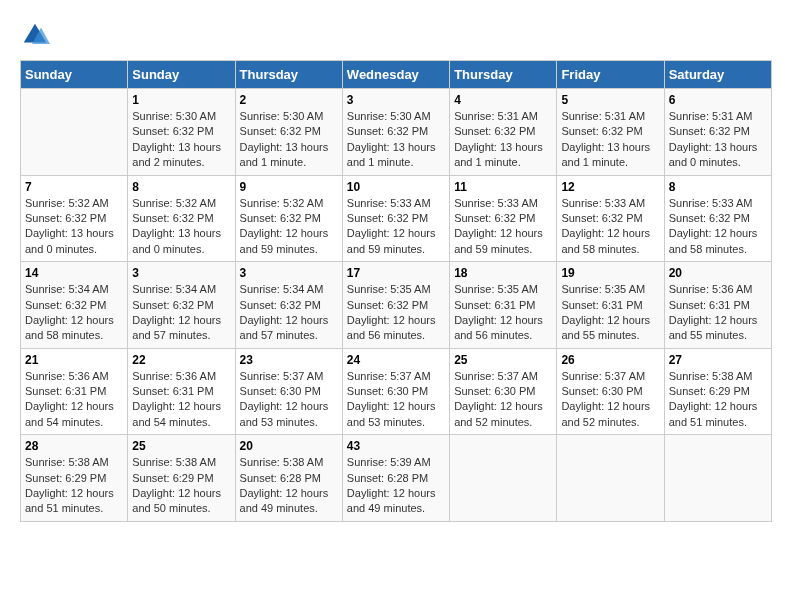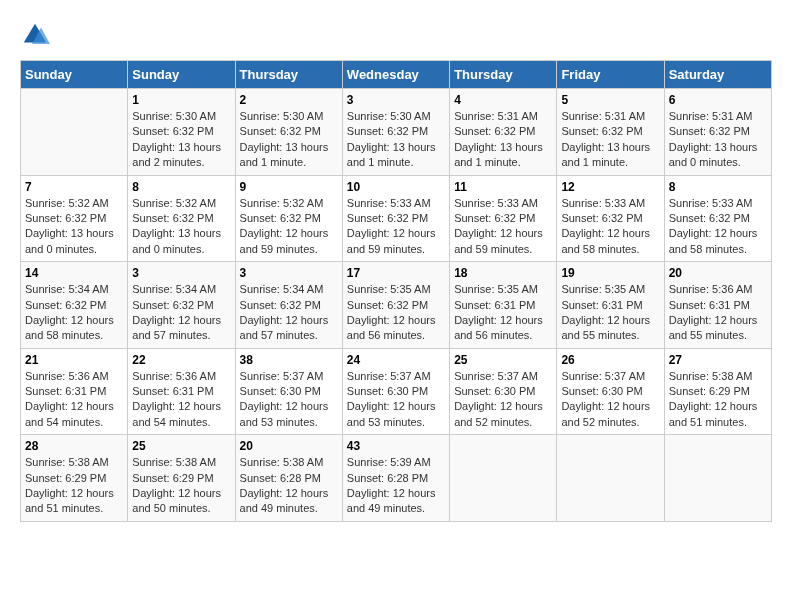--- a/index.html
+++ b/index.html
@@ -273,21 +273,21 @@
 and 54 minutes.</div>
         </td>
         <td>
           <span class="day-number">22</span>
           <div class="day-info" style="white-space: pre-line;">Sunrise: 5:36 AM
 Sunset: 6:31 PM
 Daylight: 12 hours
 and 54 minutes.</div>
         </td>
         <td>
-          <span class="day-number">38</span>
+          <span class="day-number">23</span>
           <div class="day-info" style="white-space: pre-line;">Sunrise: 5:37 AM
 Sunset: 6:30 PM
 Daylight: 12 hours
 and 53 minutes.</div>
         </td>
         <td>
           <span class="day-number">24</span>
           <div class="day-info" style="white-space: pre-line;">Sunrise: 5:37 AM
 Sunset: 6:30 PM
 Daylight: 12 hours

